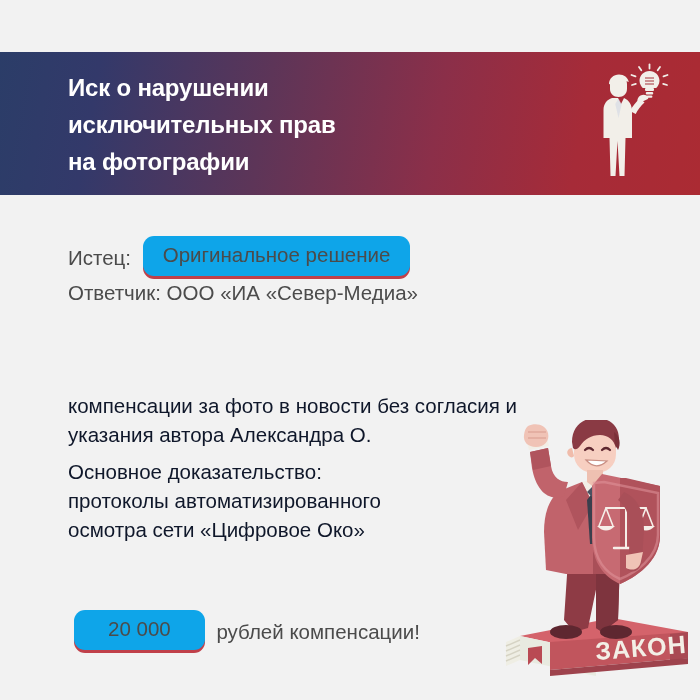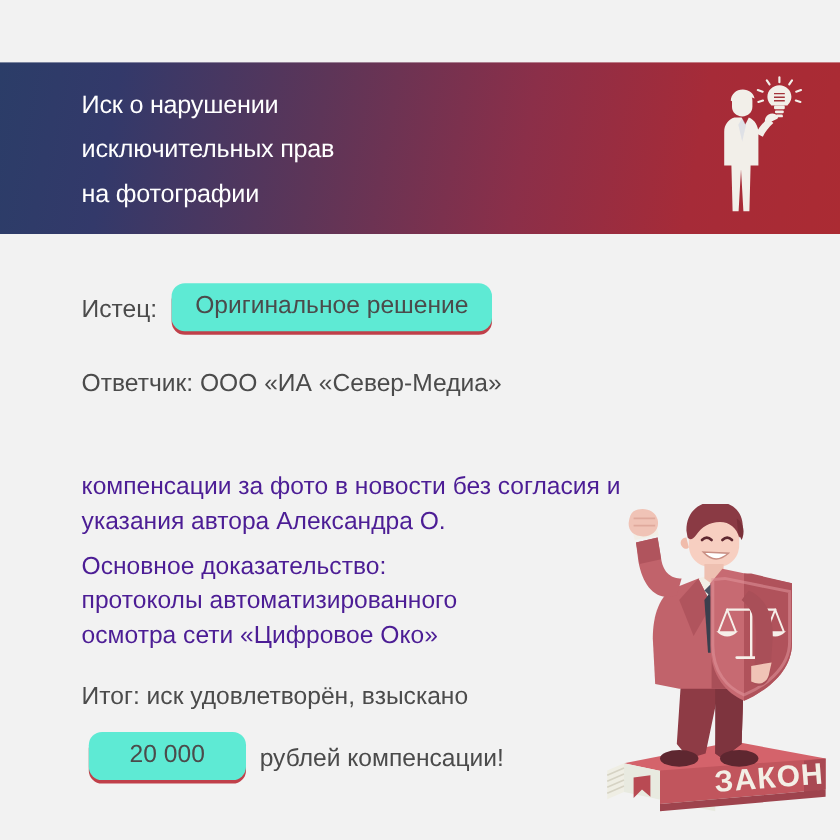--- a/index.html
+++ b/index.html
@@ -24,22 +24,22 @@
     height: 143px;
     background: linear-gradient(100deg, #2b3d68 0%, #33396a 14%, #5d3558 38%, #8b2f49 62%, #a62b38 82%, #ab2b33 100%);
     overflow: hidden;
   }
   .header-title {
     position: absolute;
     left: 68px;
     top: 17px;
     width: 500px;
     color: #ffffff;
-    font-size: 21px;
-    font-weight: normal;
+    font-size: 24px;
+    font-weight: bold;
     line-height: 37px;
     letter-spacing: -0.2px;
     white-space: pre-line;
   }
 
   
   .header-figure {
     position: absolute;
     right: 22px;
     top: 10px;
@@ -60,30 +60,30 @@
     position: absolute;
     left: 68px;
     color: #4b4b4b;
     font-size: 20.5px;
     line-height: 29px;
     white-space: nowrap;
   }
   .para {
     position: absolute;
     left: 68px;
-    color: #4c1d95;
+    color: #0f172a;
     font-size: 20.5px;
     line-height: 29px;
     white-space: pre-line;
   }
 
   
   .pill {
     display: inline-block;
-    background: #5eead4;
+    background: #0ea5e9;
     border-radius: 11px;
     color: #4b4b4b;
     font-size: 20.5px;
     line-height: 1;
     padding: 9px 20px 10px 20px;
     box-shadow: 0 3px 0 0 #c0404a;
     vertical-align: middle;
     position: relative;
     top: -2px;
   }
@@ -97,21 +97,21 @@
     left: 68px;
     color: #4b4b4b;
     font-size: 20.5px;
     white-space: nowrap;
     line-height: 29px;
   }
   .inline-row .lbl { vertical-align: middle; }
 
   
   #row-plaintiff   { top: 43px; }
-  #row-defendant   { top: 110px; text-align: center; }
+  #row-defendant   { top: 83px; text-align: center; }
   #row-claim       { top: 147px; }
   #row-claim-body  { top: 196px; }
   #row-evidence    { top: 262px; }
   #row-result      { top: 371px; }
   #row-amount      { top: 417px; }
 
   
   .lawyer-illustration {
     position: absolute;
     left: 492px;
@@ -176,21 +176,20 @@
   <div class="line" id="row-defendant">Ответчик: ООО «ИА «Север-Медиа»</div>
 
 
   <div class="para" id="row-claim-body">компенсации за фото в новости без согласия и
 указания автора Александра О.</div>
 
   <div class="para" id="row-evidence">Основное доказательство:
 протоколы автоматизированного
 осмотра сети «Цифровое Око»</div>
 
-  <div class="line" id="row-result">Итог: иск удовлетворён, взыскано</div>
 
   <div class="inline-row" id="row-amount">
     <span class="pill money" style="margin-left: 6px; margin-right: 6px;">20 000</span>
     <span class="lbl">рублей компенсации! </span>
   </div>
 </div>
 
 <svg class="lawyer-illustration" viewBox="0 0 208 280" xmlns="http://www.w3.org/2000/svg">
 
   <g>

